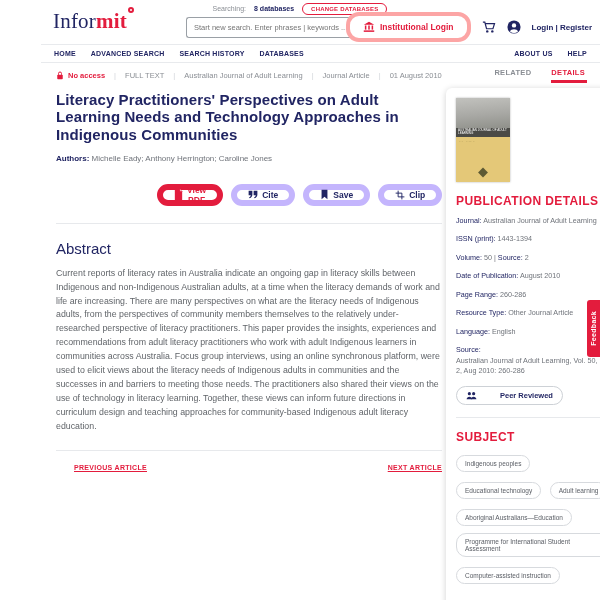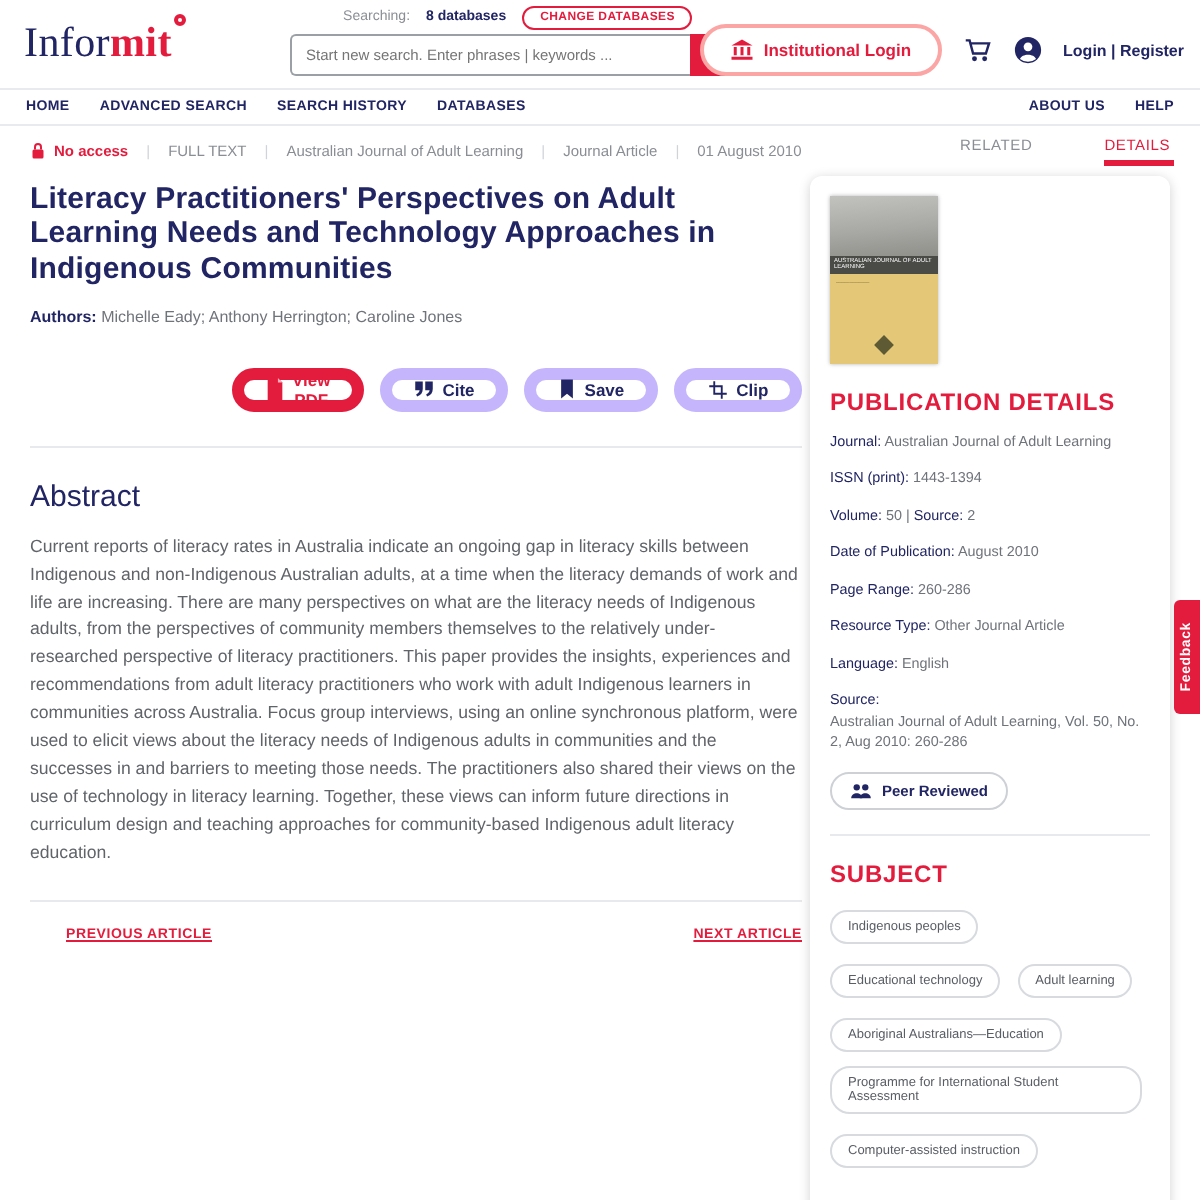--- a/index.html
+++ b/index.html
@@ -1,47 +1,47 @@
 <!DOCTYPE html>
 <html><head>
 <meta charset="utf-8">
 <style>
   * { margin:0; padding:0; box-sizing:border-box; }
   html,body { background:#fff; }
   #app {
     width:600px; height:600px; position:relative; overflow:hidden;
-    background:#fff; font-family:"Liberation Sans", sans-serif; color:#212563;
+    background:#fff; font-family:"Liberation Sans", sans-serif; color:#212563;padding-left:41px;
   }
   
   .topbar { position:relative; height:44px; background:#fff; }
   .logo { position:absolute; left:12px; top:9px; font-family:"Liberation Serif", serif; font-size:21px; letter-spacing:.2px; }
   .logo .p1 { color:#212563; }
   .logo .p2 { color:#e31c3d; font-weight:bold; }
   .logo .ring { display:inline-block; width:6px; height:6px; border:2px solid #e31c3d; border-radius:50%; vertical-align:top; margin-top:-2px; margin-left:1px; }
   .search-wrap { position:absolute; left:145px; top:2px; width:228px; }
   .search-meta { display:flex; align-items:center; justify-content:center; gap:8px; font-size:7px; height:13px; }
   .search-meta .lbl { color:#8a8e94; }
   .search-meta .cnt { color:#212563; font-weight:bold; }
   .chg-db { border:1px solid #e31c3d; color:#e31c3d; font-weight:bold; font-size:6px; border-radius:8px; padding:2px 8px; background:#fff; letter-spacing:.2px; cursor:pointer; }
   .search-bar { display:flex; margin-top:2px; }
   .search-bar input { width:200px; height:21px; border:1px solid #9aa0a6; border-right:none; border-radius:3px 0 0 3px; font-size:7.5px; padding:0 7px; color:#5f6368; outline:none; font-family:"Liberation Sans", sans-serif; }
   .search-btn { width:26px; height:21px; background:#e31c3d; border:none; border-radius:0 3px 3px 0; display:flex; align-items:center; justify-content:center; cursor:pointer; }
   .header-right { position:absolute; right:8px; top:12px; display:flex; align-items:center; gap:11px; }
-  .inst-login { display:flex; align-items:center; gap:5px; border:2px solid #fca5a5; border-radius:13px; padding:5px 13px; color:#e31c3d; font-weight:bold; font-size:8.5px; background:#fff; cursor:pointer; }
+  .inst-login { display:flex; align-items:center; gap:5px; border:4px solid #fca5a5; border-radius:13px; padding:5px 13px; color:#e31c3d; font-weight:bold; font-size:8.5px; background:#fff; cursor:pointer; }
   .login-reg { color:#212563; font-weight:bold; font-size:8px; cursor:pointer; }
   .icon-btn { display:flex; align-items:center; cursor:pointer; }
   
   .mainnav { height:19px; border-top:1px solid #e8eaed; border-bottom:1px solid #e8eaed; display:flex; align-items:center; padding:0 13px; gap:15px; font-size:7px; font-weight:bold; color:#212563; letter-spacing:.2px; }
   .mainnav .sp { flex:1; }
   .mainnav a { cursor:pointer; }
   
   .crumb-row { position:relative; height:25px; padding:0 15px; display:flex; align-items:center; gap:9px; font-size:7.5px; color:#8a8e94; }
   .no-access { display:flex; align-items:center; gap:4px; color:#e31c3d; font-weight:bold; }
   .crumb-sep { color:#d0d3d8; }
-  .tabs { position:absolute; right:15px; top:5px; display:flex; gap:36px; font-size:7.5px; font-weight:normal; }
+  .tabs { position:absolute; right:15px; top:5px; display:flex; gap:20px; font-size:7.5px; font-weight:bold; }
   .tab { color:#8a8e94; cursor:pointer; letter-spacing:.3px; }
   .tab.active { color:#e31c3d; position:relative; }
   .tab.active::after { content:""; position:absolute; left:0; right:-2px; bottom:-6px; height:3px; background:#e31c3d; }
   
   .page-body { position:relative; height:512px; }
   .main-col { position:absolute; left:15px; top:3px; width:386px; }
   h1.title { font-size:15px; line-height:1.15; color:#212563; font-weight:bold; letter-spacing:.1px; }
   .authors { margin-top:11px; font-size:8px; }
   .authors .lbl { color:#212563; font-weight:bold; }
   .authors .val { color:#6f737a; }
@@ -59,21 +59,21 @@
   .cover .photo { height:30px; background:linear-gradient(175deg,#c2c2be 0%,#a8a8a4 55%,#8f908a 100%); }
   .cover .band { height:9px; background:#4a4a46; color:#fff; font-size:3px; line-height:1.1; padding:1px 2px; overflow:hidden; }
   .cover .tan { height:45px; background:#e4c878; position:relative; }
   .cover .tan .tl { position:absolute; top:2px; left:3px; right:3px; font-size:2.5px; color:#6b6133; line-height:1.4; }
   .cover .diamond { position:absolute; bottom:6px; left:50%; width:7px; height:7px; background:#5d5a34; transform:translateX(-50%) rotate(45deg); }
   .side-h { color:#e31c3d; font-size:12px; font-weight:bold; letter-spacing:.4px; margin-top:12px; }
   .field { margin-top:8px; font-size:7.2px; line-height:1.45; }
   .field .lbl { color:#212563; font-weight:normal; }
   .field .val { color:#6f737a; }
   .field .sep { color:#6f737a; }
-  .peer-badge { display:inline-flex; align-items:center; gap:5px; border:1px solid #cdd1d6; border-radius:12px; padding:4px 9px; margin-top:10px; font-size:7.5px; font-weight:bold; color:#212563; background:#fff; }
+  .peer-badge { display:inline-flex; align-items:center; gap:23px; border:1px solid #cdd1d6; border-radius:12px; padding:4px 9px; margin-top:10px; font-size:7.5px; font-weight:bold; color:#212563; background:#fff; }
   .side-div { border:none; border-top:1px solid #e7e9ec; margin:12px 0 0; }
   .pills { margin-top:8px; }
   .pill { display:inline-block; border:1px solid #d7dade; border-radius:10px; padding:4px 8px; font-size:6.5px; color:#595d64; margin:0 4px 7px 0; background:#fff; cursor:pointer; }
   
   .feedback { position:absolute; right:0; top:300px; width:13px; height:57px; background:#e31c3d; border-radius:3px 0 0 3px; display:flex; align-items:center; justify-content:center; cursor:pointer; }
   .feedback span { writing-mode:vertical-rl; transform:rotate(180deg); color:#fff; font-size:7px; font-weight:bold; letter-spacing:.3px; }
   svg { display:block; }
 </style>
 </head>
 <body>

